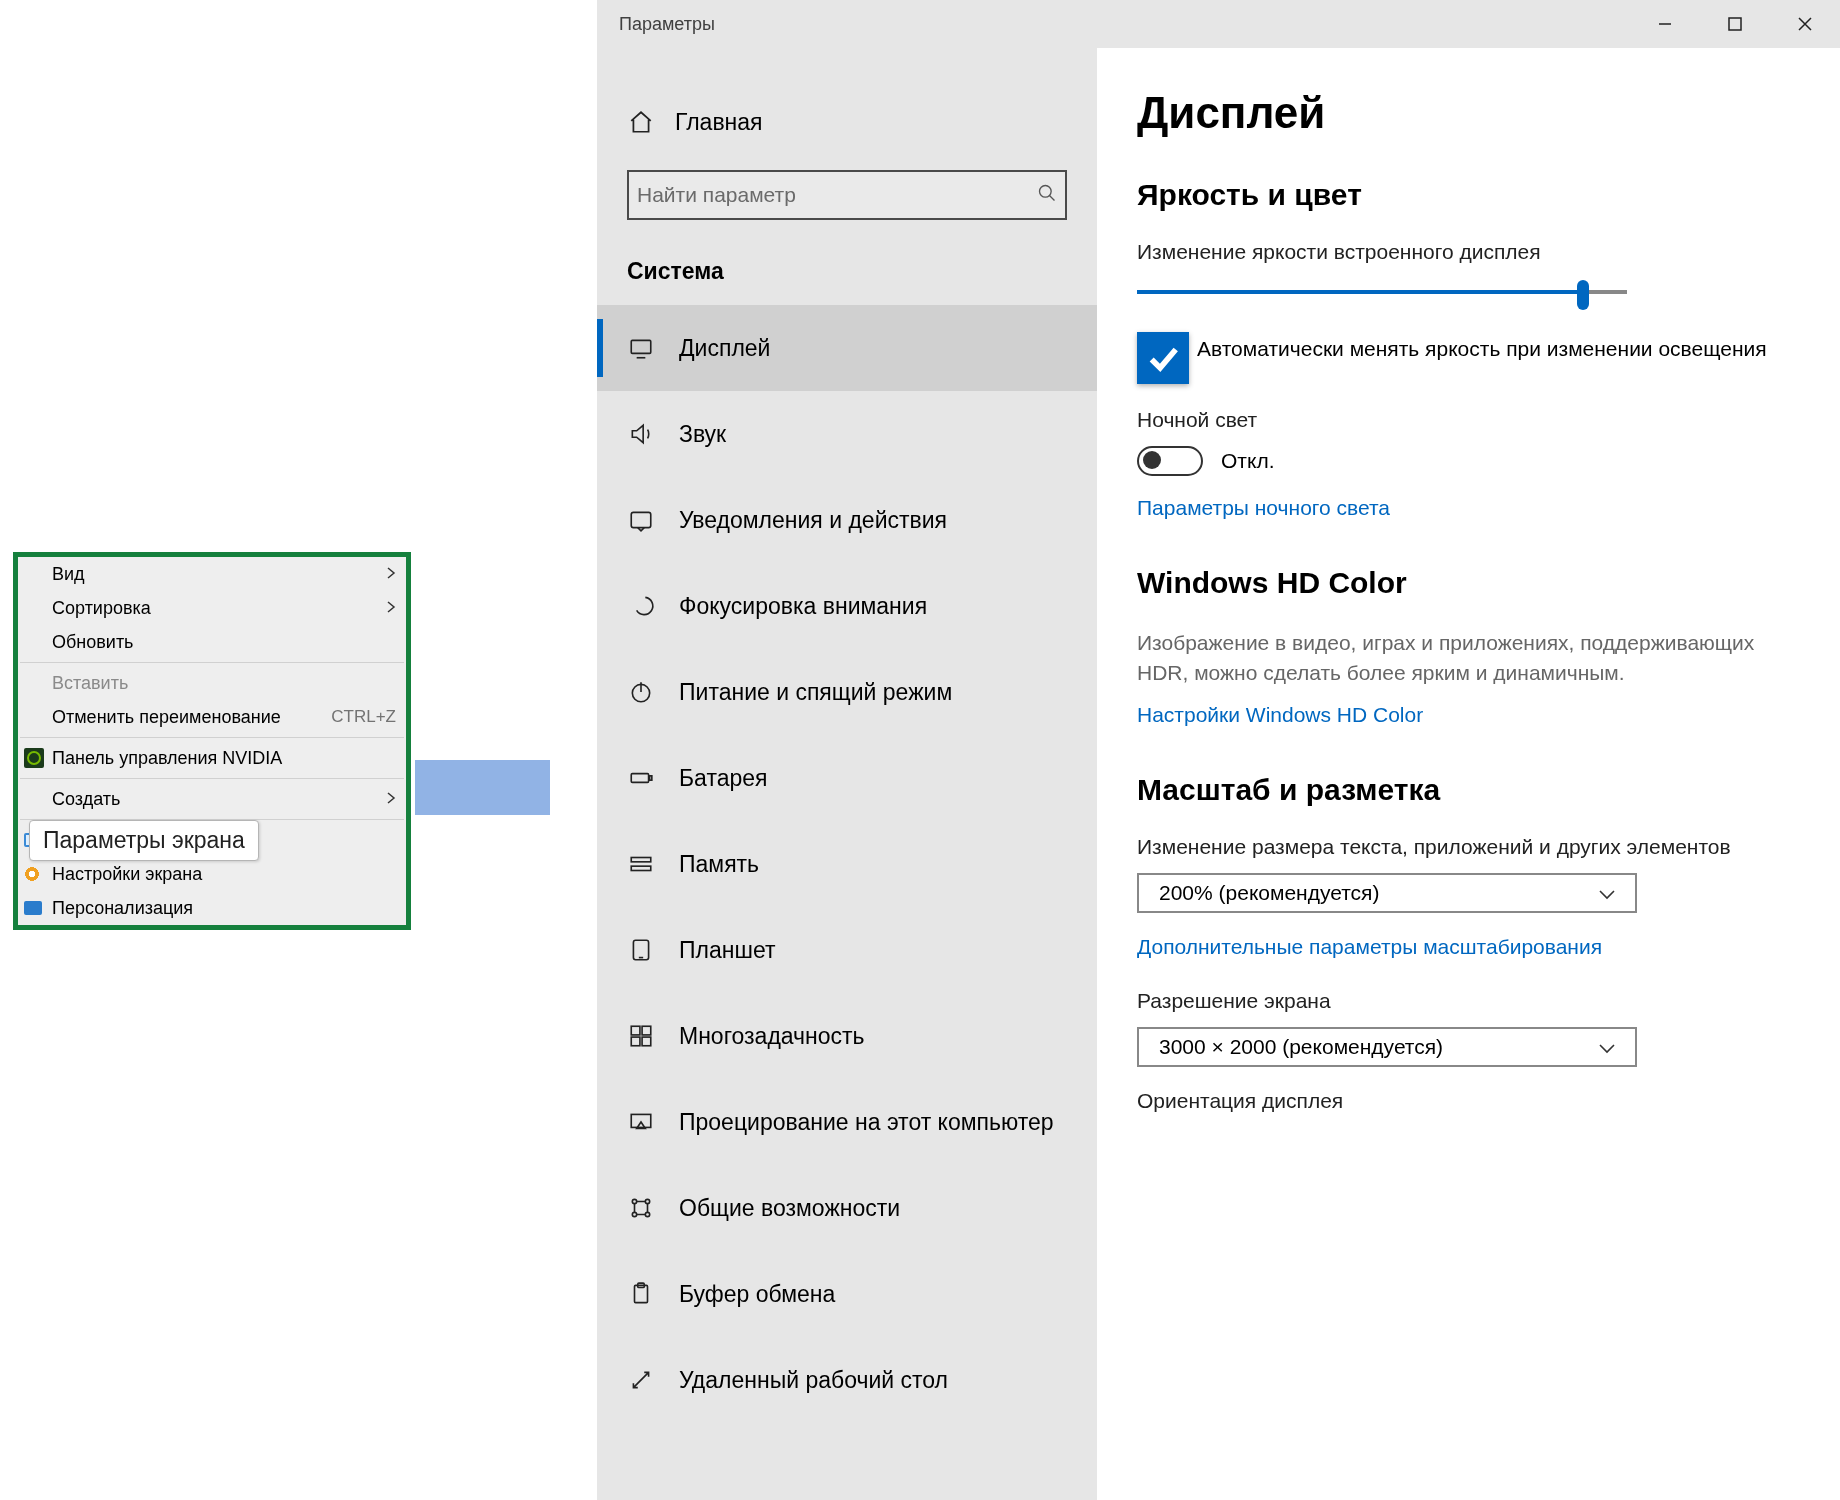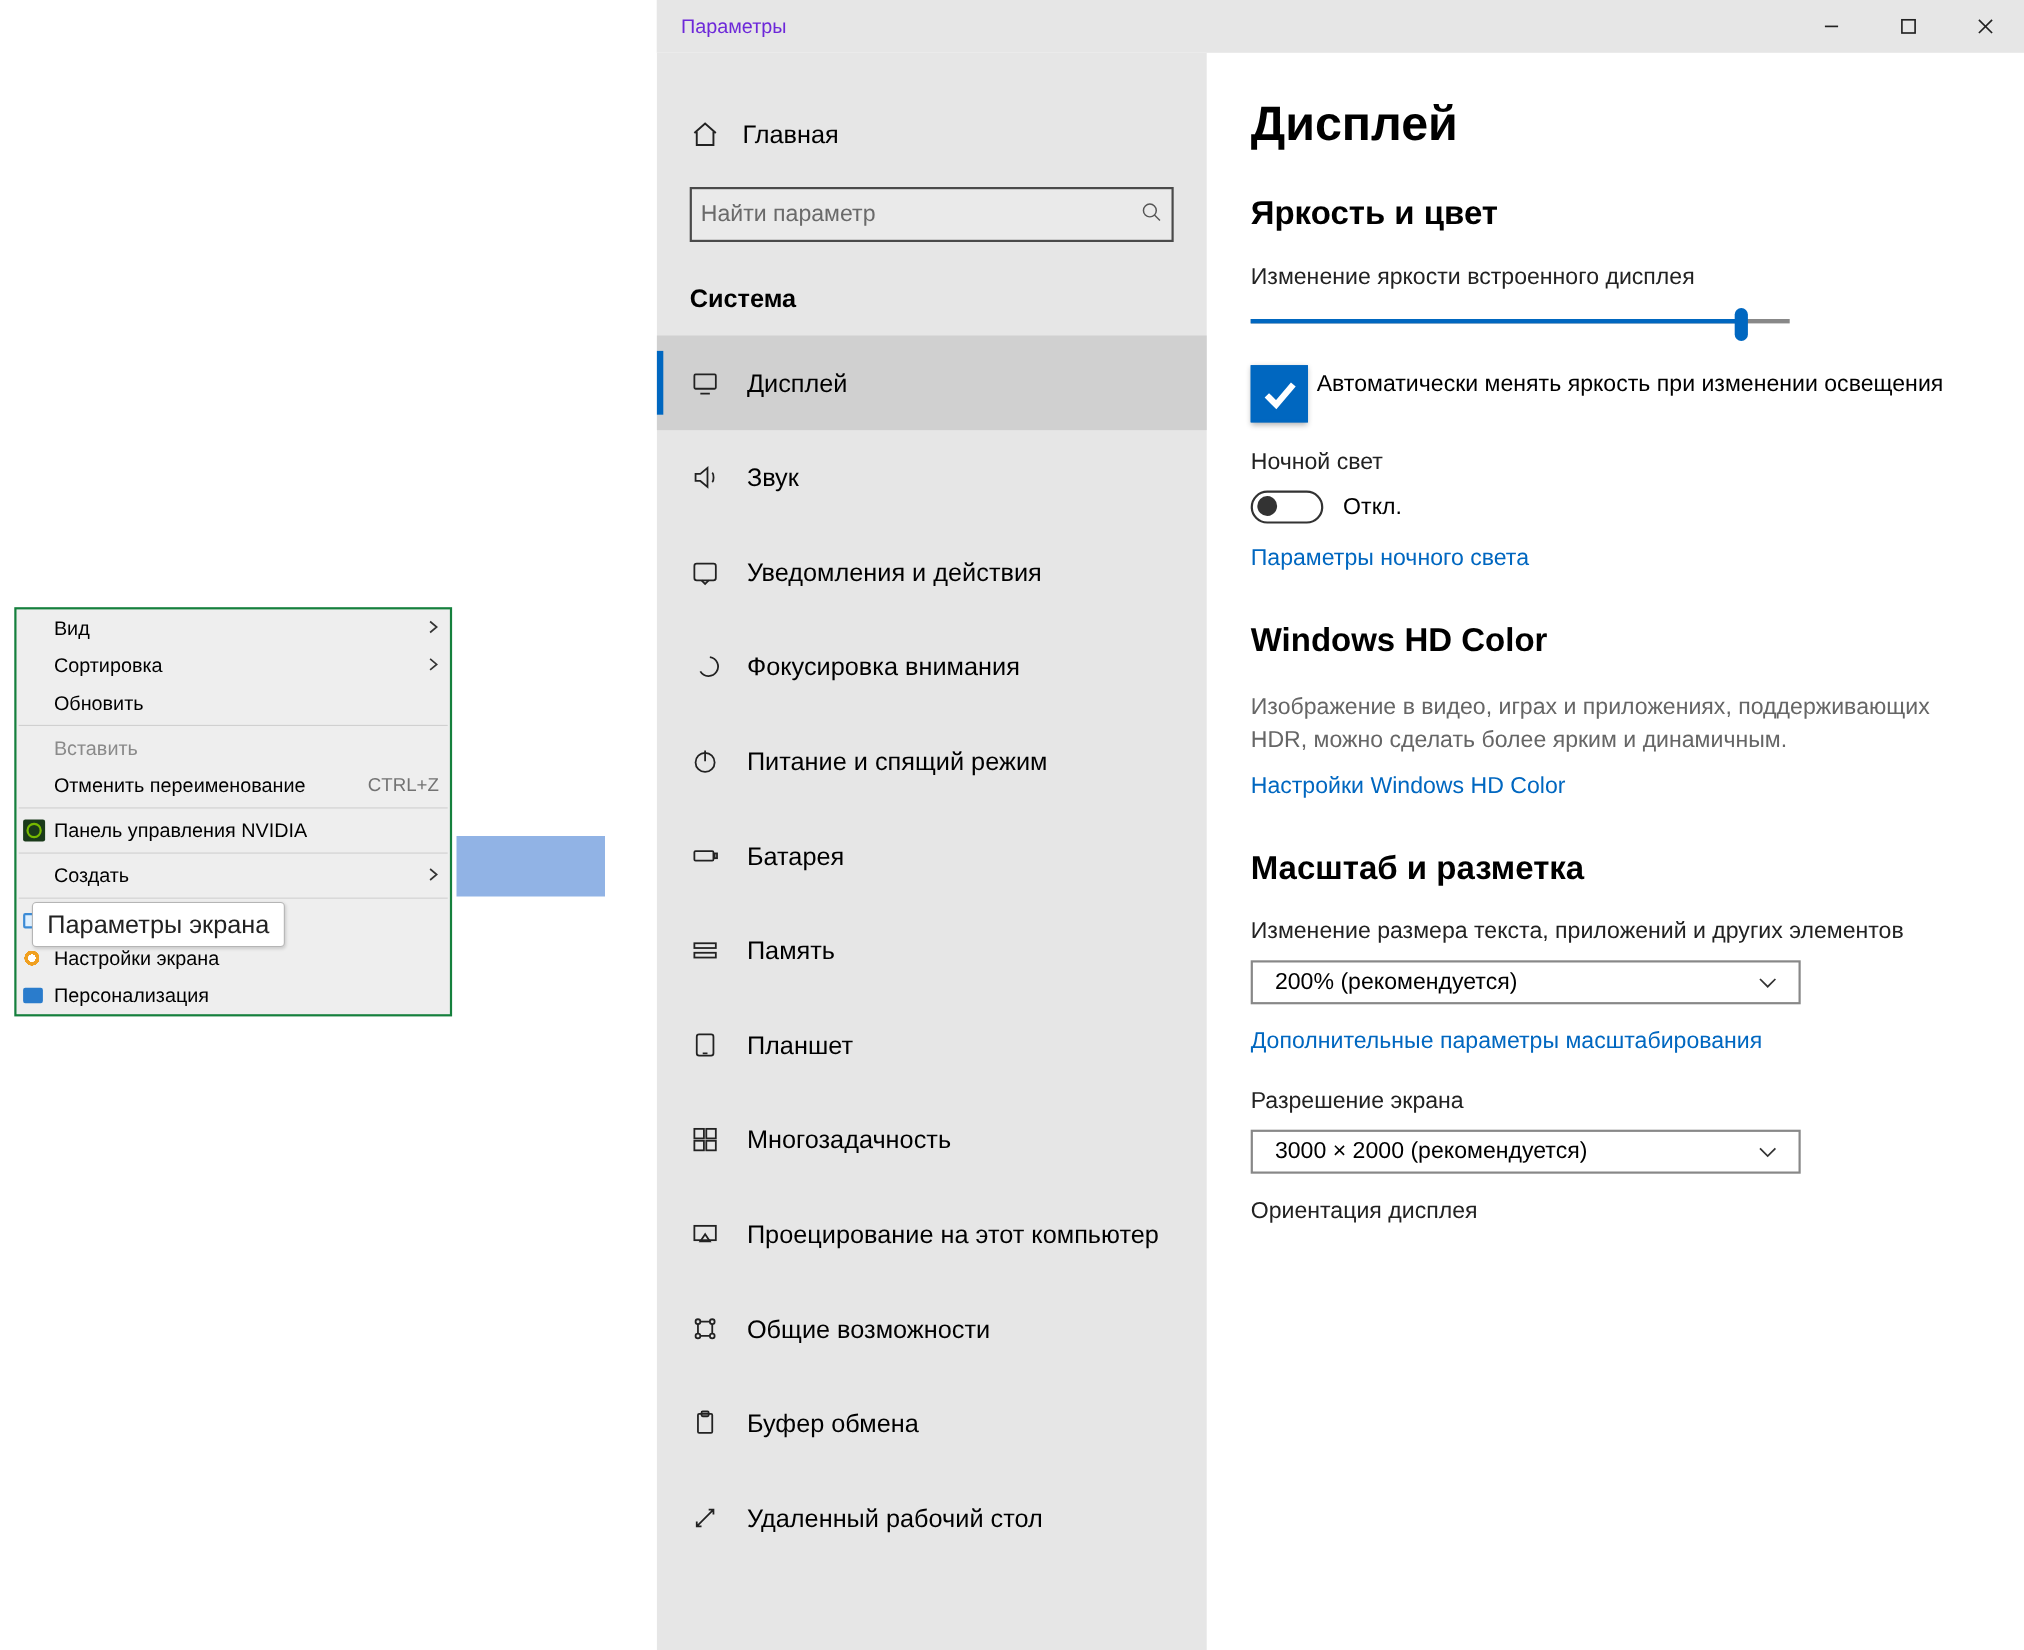--- a/index.html
+++ b/index.html
@@ -2,40 +2,40 @@
 <html><head>
 <meta charset="utf-8">
 <style>
 * { box-sizing: border-box; margin: 0; padding: 0; font-family: "Segoe UI", Tahoma, sans-serif; }
 body { background: #fff; width: 1840px; height: 1500px; position: relative; overflow: hidden; }
 
 
 .desktop-selection { position: absolute; left: 415px; top: 760px; width: 135px; height: 55px; background: #7ea6e0; opacity: 0.85; }
 
 
-.ctx-menu { position: absolute; left: 13px; top: 552px; width: 398px; background: #eeeeee; border: 2px solid #15803d; font-size: 18px; }
+.ctx-menu { position: absolute; left: 13px; top: 552px; width: 398px; background: #eeeeee; border: 5px solid #15803d; font-size: 18px; }
 .ctx-item { display: flex; align-items: center; padding: 4px 10px 4px 34px; position: relative; height: 34px; cursor: default; }
 .ctx-item.disabled { color: #8a8a8a; }
 .ctx-item .shortcut { margin-left: auto; font-size: 17px; color: #737373; }
 .ctx-item .arrow { margin-left: auto; }
 .ctx-sep { height: 1px; background: #d0d0d0; margin: 3px 2px; }
 .ctx-icon { position: absolute; left: 6px; width: 20px; height: 20px; display: flex; align-items: center; justify-content: center; }
 .ctx-icon.nvidia { background: #1a3a1a; border-radius: 2px; }
 .ctx-icon.nvidia::after { content: ""; width: 10px; height: 10px; border: 2px solid #76b900; border-radius: 50%; }
 .ctx-icon.screen { width: 18px; height: 14px; border: 2px solid #3b8bd6; border-radius: 2px; background: #dff0ff; }
 .ctx-icon.gear { width: 16px; height: 16px; border-radius: 50%; background: radial-gradient(circle, #fff 30%, #f0a020 31%, #f0a020 60%, transparent 61%); }
 .ctx-icon.pers { width: 18px; height: 14px; background: #2a7ccc; border-radius: 2px; }
 
 
 .tooltip-bubble { position: absolute; left: 29px; top: 820px; background: #fff; border: 1px solid #b5b5b5; border-radius: 4px; padding: 6px 13px; font-size: 23px; color: #222; box-shadow: 1px 1px 3px rgba(0,0,0,0.15); }
 
 
 .settings-window { position: absolute; left: 597px; top: 0; width: 1243px; height: 1500px; background: #fff; display: flex; flex-direction: column; }
 .titlebar { height: 48px; display: flex; align-items: center; background: #e6e6e6; }
-.titlebar-title { font-size: 18px; padding-left: 22px; color: #6d28d9; }
+.titlebar-title { font-size: 18px; padding-left: 22px; color: #404040; }
 .titlebar-btns { margin-left: auto; display: flex; }
 .titlebar-btn { width: 70px; height: 48px; display: flex; align-items: center; justify-content: center; font-size: 18px; }
 
 .settings-body { flex: 1; display: flex; overflow: hidden; }
 
 
 .sidebar { width: 500px; background: #e6e6e6; padding-top: 50px; }
 .home-row { display: flex; align-items: center; gap: 20px; padding: 10px 0 10px 30px; font-size: 23px; }
 .search-box { margin: 24px 30px 24px 30px; border: 2px solid #4a4a4a; height: 50px; display: flex; align-items: center; padding: 0 8px; background: #eaeaea; }
 .search-box input { flex: 1; border: none; background: transparent; font-size: 21px; outline: none; color: #333; }

